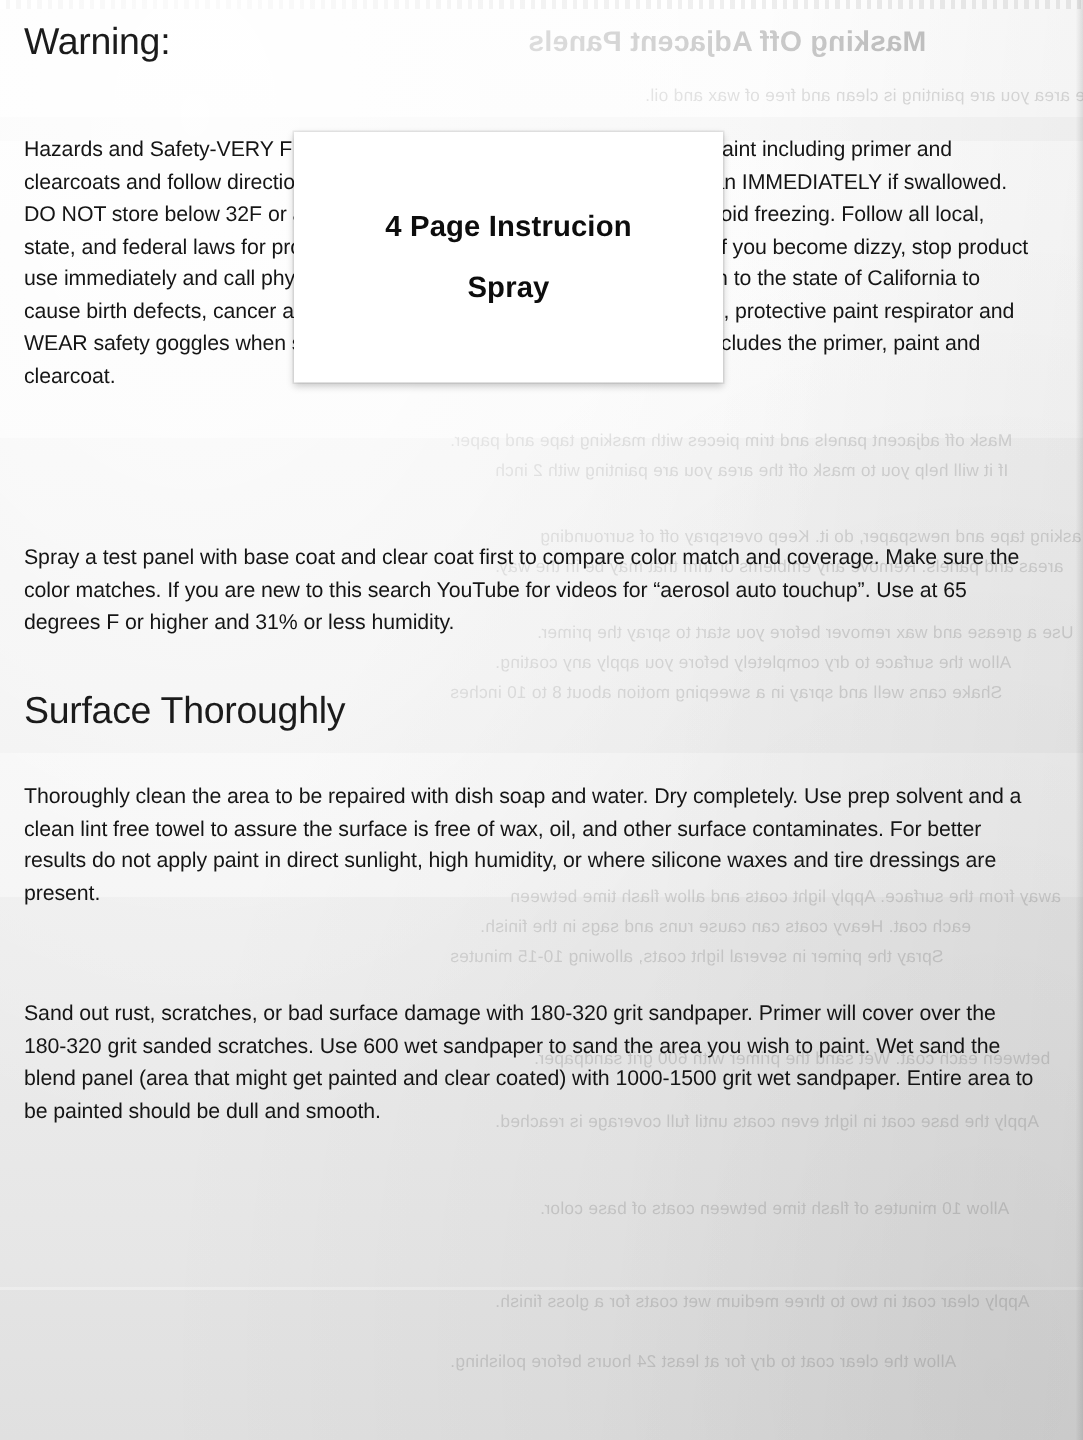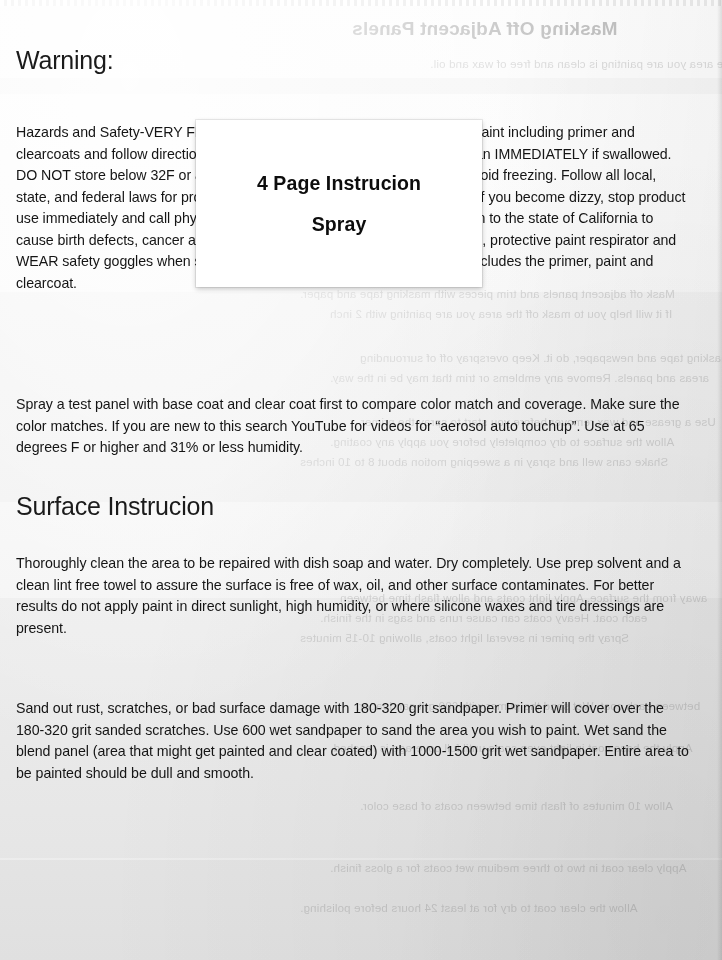--- a/index.html
+++ b/index.html
@@ -60,21 +60,20 @@
     font-size: 19px;
     font-weight: bold;
     color: rgba(60,60,60,0.30);
   }
   .ghost.small { font-size: 11.5px; }
 
   .content {
     position: absolute;
     inset: 0;
     padding: 0;
-    margin-top: 32px;
   }
 
   h1.heading {
     position: absolute;
     margin: 0;
     font-weight: normal;
     font-size: 25px;
     color: #1b1b1b;
     letter-spacing: -0.2px;
   }
@@ -160,21 +159,21 @@
   <div class="edge-right"></div>
 </div>
 
 <div class="content">
 
   <h1 class="heading" style="left:16px; top:14px;">Warning:</h1>
   <p class="para" style="left:16px; top:90px; width: 678px;">Hazards and Safety-VERY FLAMMABLE. Read all warnings on touch-up paint including primer and clearcoats and follow directions. KEEP AWAY from children. Call a physician IMMEDIATELY if swallowed. DO NOT store below 32F or above 120F. DO NOT STORE IN CAR and avoid freezing. Follow all local, state, and federal laws for proper disposal. Use with adequate ventilation. If you become dizzy, stop product use immediately and call physician. This product contains chemicals known to the state of California to cause birth defects, cancer and other harm. Use gloves, protective clothing, protective paint respirator and WEAR safety goggles when spraying to protect your skin and eyes. This includes the primer, paint and clearcoat.</p>
 
   <p class="para" style="left:16px; top:362px; width: 666px;">Spray a test panel with base coat and clear coat first to compare color match and coverage. Make sure the color matches.  If you are new to this search YouTube for videos for “aerosol auto touchup”.  Use at 65 degrees F or higher and 31% or less humidity.</p>
 
-  <h1 class="heading" style="left:16px; top:460px;">Surface Instrucion</h1>
+  <h1 class="heading" style="left:16px; top:460px;">Surface Thoroughly</h1>
   <p class="para" style="left:16px; top:521px; width: 676px;">Thoroughly clean the area to be repaired with dish soap and water.  Dry completely. Use prep solvent and a clean lint free towel to assure the surface is free of wax, oil, and other surface contaminates. For better results do not apply paint in direct sunlight, high humidity, or where silicone waxes and tire dressings are present.</p>
 
   <p class="para" style="left:16px; top:666px; width: 678px;">Sand out rust, scratches, or bad surface damage with 180-320 grit sandpaper. Primer will cover over the 180-320 grit sanded scratches. Use 600 wet sandpaper to sand the area you wish to paint. Wet sand the blend panel (area that might get painted and clear coated) with 1000-1500 grit wet sandpaper. Entire area to be painted should be dull and smooth.</p>
 
   <div id="sticker">
     <div class="line">4 Page Instrucion</div>
     <div class="line">Spray</div>
   </div>
 
 </div>

